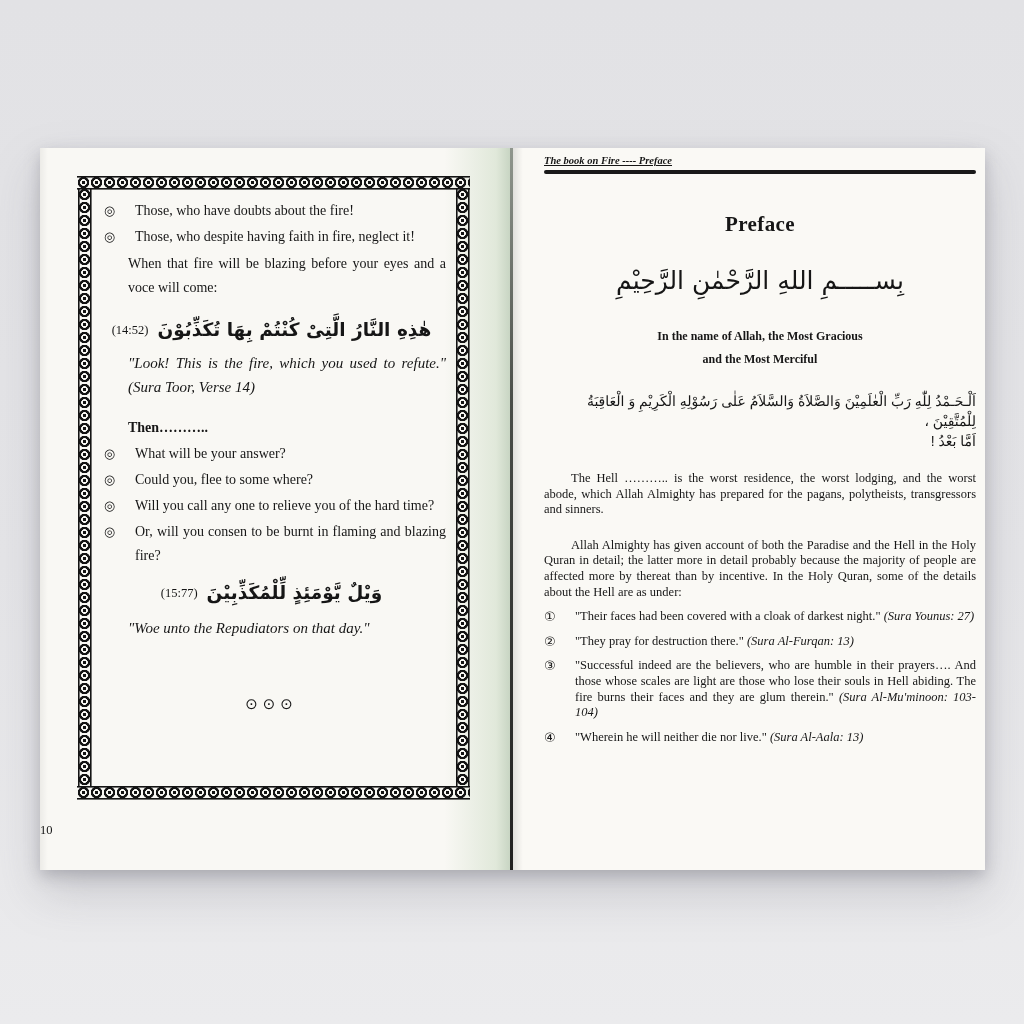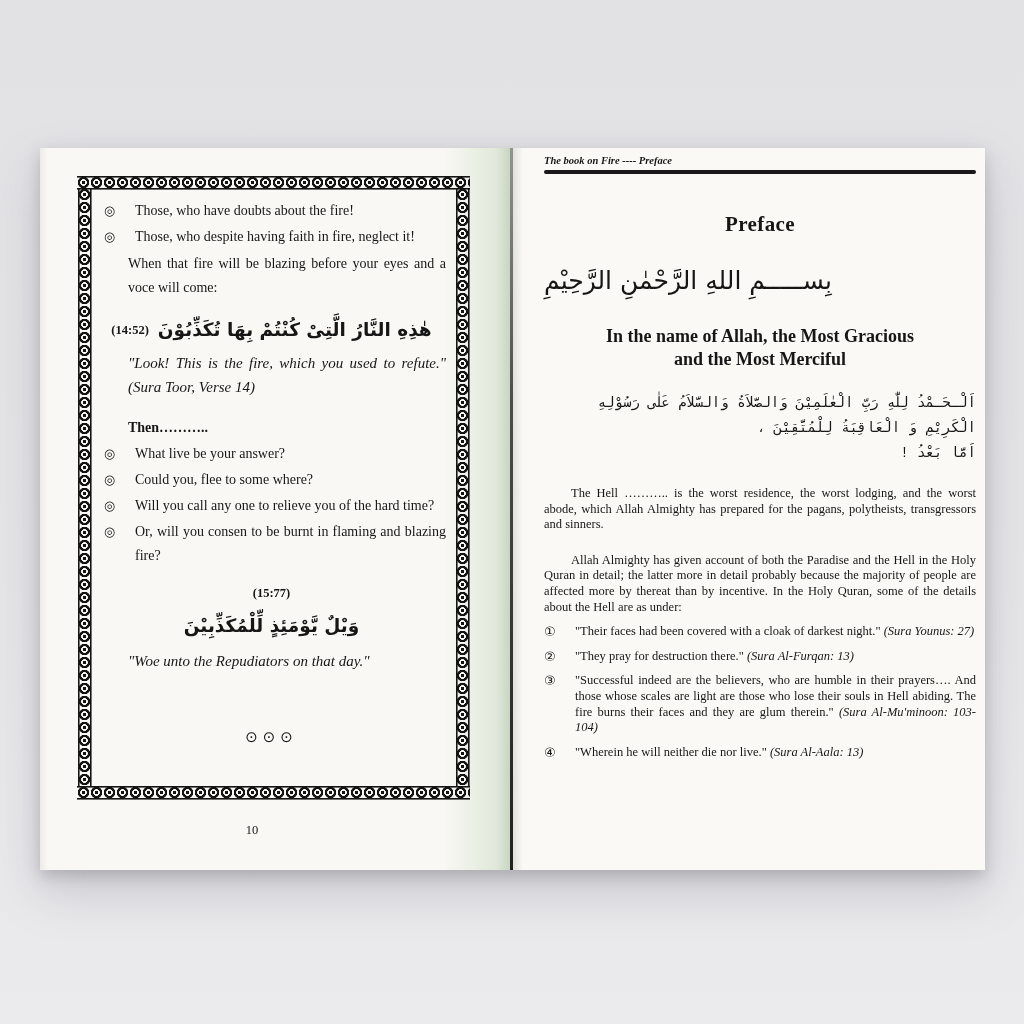--- a/index.html
+++ b/index.html
@@ -57,34 +57,34 @@
   .lp-content{
     position:absolute;left:15px;top:15px;right:15px;bottom:15px;
     padding:7px 9px 0 5px;font-size:14px;line-height:24px;
   }
   
   .brow{display:flex;align-items:flex-start;margin-top:2px;}
   .b-ic{width:31px;flex:none;font-size:13px;line-height:24px;text-align:left;padding-left:7px;color:#141414;}
   .b-tx{flex:1;text-align:justify;}
   .indent-par{margin:3px 0 18px 31px;text-align:justify;}
   .verse{display:flex;justify-content:center;align-items:center;gap:9px;margin-top:9px;}
-  .verse .ref{font-size:12.5px;font-weight:bold;}
+  .verse .ref{font-size:12.5px;}
   .verse .ar{font-family:"DejaVu Sans",sans-serif;font-size:18.5px;font-weight:bold;direction:rtl;}
   .trans{margin:9px 0 0 31px;font-style:italic;font-size:15px;text-align:justify;}
   .then{margin:17px 0 0 31px;font-weight:bold;}
   .ornament{margin-top:52px;text-align:center;font-size:15px;letter-spacing:5px;font-family:"DejaVu Sans",sans-serif;}
-  .pnum-left{position:absolute;left:0;top:675px;width:424px;text-align:center;font-size:12.5px;}
+  .pnum-left{position:absolute;left:0;top:675px;width:424px;text-align:left;font-size:12.5px;}
   
   .rp-content{position:absolute;left:31px;top:7px;width:432px;}
-  .run-head{font-size:10.5px;font-weight:bold;font-style:italic;}
+  .run-head{font-size:10.5px;font-weight:bold;font-style:italic;text-decoration:underline;}
   .head-rule{height:4px;background:#191919;border-radius:2px/2px;margin-top:4px;}
   .rp-title{margin-top:38px;text-align:center;font-size:21px;font-weight:bold;letter-spacing:.4px;}
-  .bismillah{margin-top:22px;text-align:left;font-family:"DejaVu Sans",sans-serif;font-size:25px;direction:rtl;line-height:44px;}
-  .subtitle{margin-top:22px;text-align:center;font-weight:bold;font-size:18px;line-height:23px;}
-  .ar-par{margin-top:20px;direction:rtl;text-align:right;font-family:Liberation Mono, monospace;font-size:14px;line-height:25px;}
+  .bismillah{margin-top:22px;text-align:center;font-family:"DejaVu Sans",sans-serif;font-size:25px;direction:rtl;line-height:44px;}
+  .subtitle{margin-top:22px;text-align:center;font-weight:bold;font-size:12px;line-height:23px;}
+  .ar-par{margin-top:20px;direction:rtl;text-align:right;font-family:Liberation Sans, sans-serif;font-size:14px;line-height:20px;}
   .rp-par{margin-top:20px;font-size:12.5px;line-height:15.6px;text-align:justify;text-indent:27px;}
   .rp-par.first{margin-top:12px;}
   .nlist{margin-top:7px;}
   .nrow{display:flex;align-items:flex-start;margin-top:9px;}
   .n-ic{width:31px;flex:none;font-size:13px;line-height:15.6px;font-family:"DejaVu Sans",sans-serif;}
   .n-tx{flex:1;font-size:12.5px;line-height:15.6px;text-align:justify;}
   .cite{font-style:italic;}
   .pnum-right{position:absolute;left:0;top:657px;width:432px;text-align:center;font-size:12.5px;}
 </style>
 </head>
@@ -115,36 +115,36 @@
           <span class="ref">(14:52)</span>
           <span class="ar">هٰذِهِ النَّارُ الَّتِىْ كُنْتُمْ بِهَا تُكَذِّبُوْنَ</span>
         </div>
 
         <div class="trans">"Look! This is the fire, which you used to refute." (Sura Toor, Verse 14)</div>
 
         <div class="then">Then………..</div>
 
         <div class="brow">
           <span class="b-ic">◎</span>
-          <span class="b-tx">What live be your answer?</span>
+          <span class="b-tx">What will be your answer?</span>
         </div>
         <div class="brow">
           <span class="b-ic">◎</span>
           <span class="b-tx">Could you, flee to some where?</span>
         </div>
         <div class="brow">
           <span class="b-ic">◎</span>
           <span class="b-tx">Will you call any one to relieve you of the hard time?</span>
         </div>
         <div class="brow">
           <span class="b-ic">◎</span>
           <span class="b-tx">Or, will you consen to be burnt in flaming and blazing fire?</span>
         </div>
 
-        <div class="verse" style="margin-top:13px;flex-direction:column;">
+        <div class="verse" style="margin-top:13px;">
           <span class="ref">(15:77)</span>
           <span class="ar">وَيْلٌ يَّوْمَئِذٍ لِّلْمُكَذِّبِيْنَ</span>
         </div>
 
         <div class="trans" style="margin-top:11px;">"Woe unto the Repudiators on that day."</div>
 
         <div class="ornament">⊙⊙⊙</div>
       </div>
     </div>
     <div class="pnum-left">10</div>

